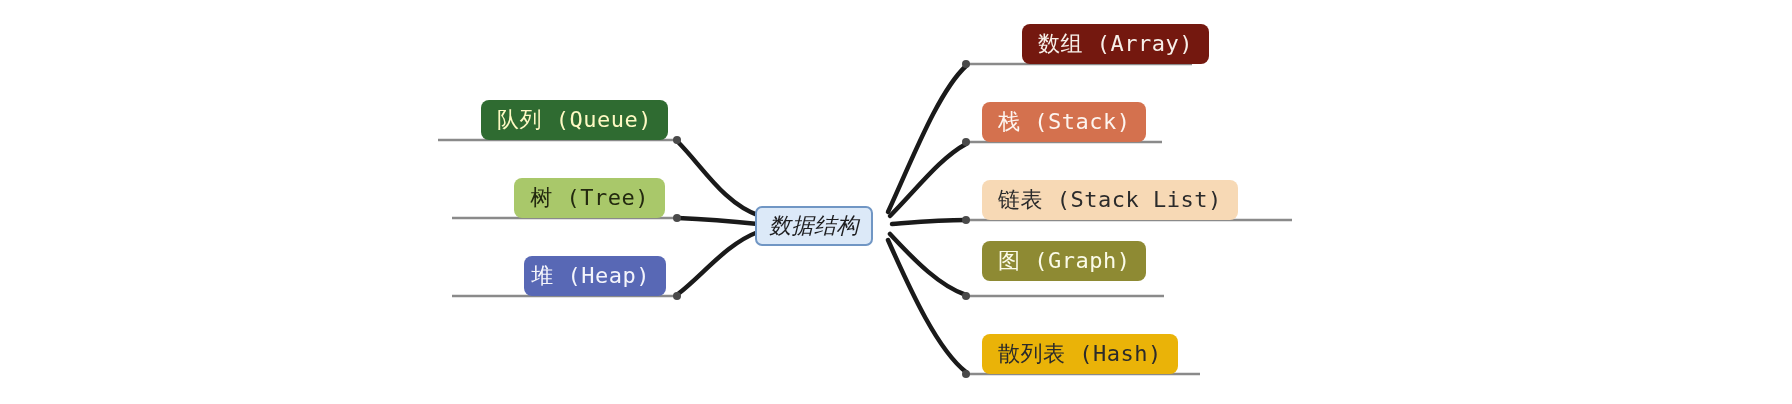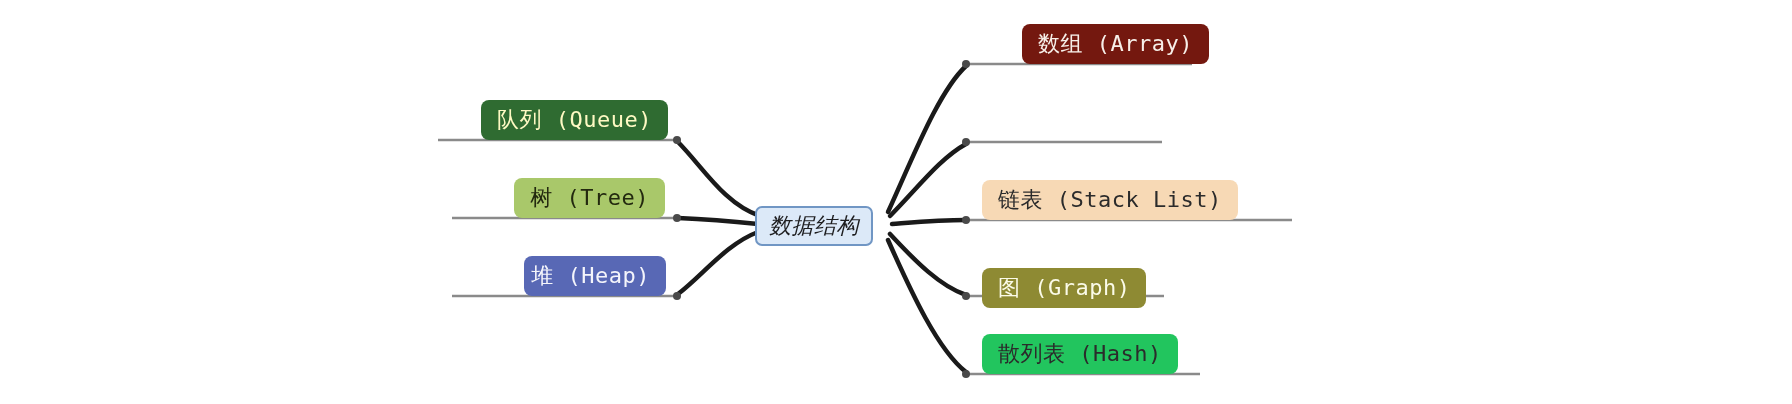--- a/index.html
+++ b/index.html
@@ -83,20 +83,21 @@
   <div class="topic root" style="top: 206px; left: 755px; background-color: rgb(220, 233, 248); border-color: rgb(112, 150, 196); color: rgb(29, 29, 31);">数据结构</div>
 
   <div class="topic" style="top: 100px; right: 1124px; background-color: rgb(47, 107, 49); color: #fef9c3;">队列 (Queue)</div>
 
   <div class="topic" style="top: 178px; right: 1127px; background-color: rgb(169, 200, 106); color: rgb(35, 41, 15);">树 (Tree)</div>
 
   <div class="topic" style="top: 256px; right: 1126px; background-color: rgb(88, 104, 181); color: rgb(244, 245, 251); padding-left: 7px;">堆 (Heap)</div>
 
   <div class="topic" style="top: 24px; left: 982px; background-color: rgb(116, 24, 15); color: rgb(247, 239, 233); margin-left: 40px;">数组 (Array)</div>
 
+  <div class="topic" style="top: 102px; left: 982px; background-color: rgb(212, 113, 78); color: rgb(253, 244, 239);">栈 (Stack)</div>
 
   <div class="topic" style="top: 180px; left: 982px; background-color: rgb(247, 217, 181); color: rgb(43, 43, 43);">链表 (Stack List)</div>
 
-  <div class="topic" style="top: 268px; left: 982px; background-color: rgb(142, 138, 51); color: rgb(251, 251, 232);">图 (Graph)</div>
+  <div class="topic" style="top: 241px; left: 982px; background-color: rgb(142, 138, 51); color: rgb(251, 251, 232);">图 (Graph)</div>
 
-  <div class="topic" style="top: 334px; left: 982px; background-color: #22c55e; color: rgb(43, 43, 43);">散列表 (Hash)</div>
+  <div class="topic" style="top: 334px; left: 982px; background-color: #eab308; color: rgb(43, 43, 43);">散列表 (Hash)</div>
 
 </div>
 
 </body></html>

